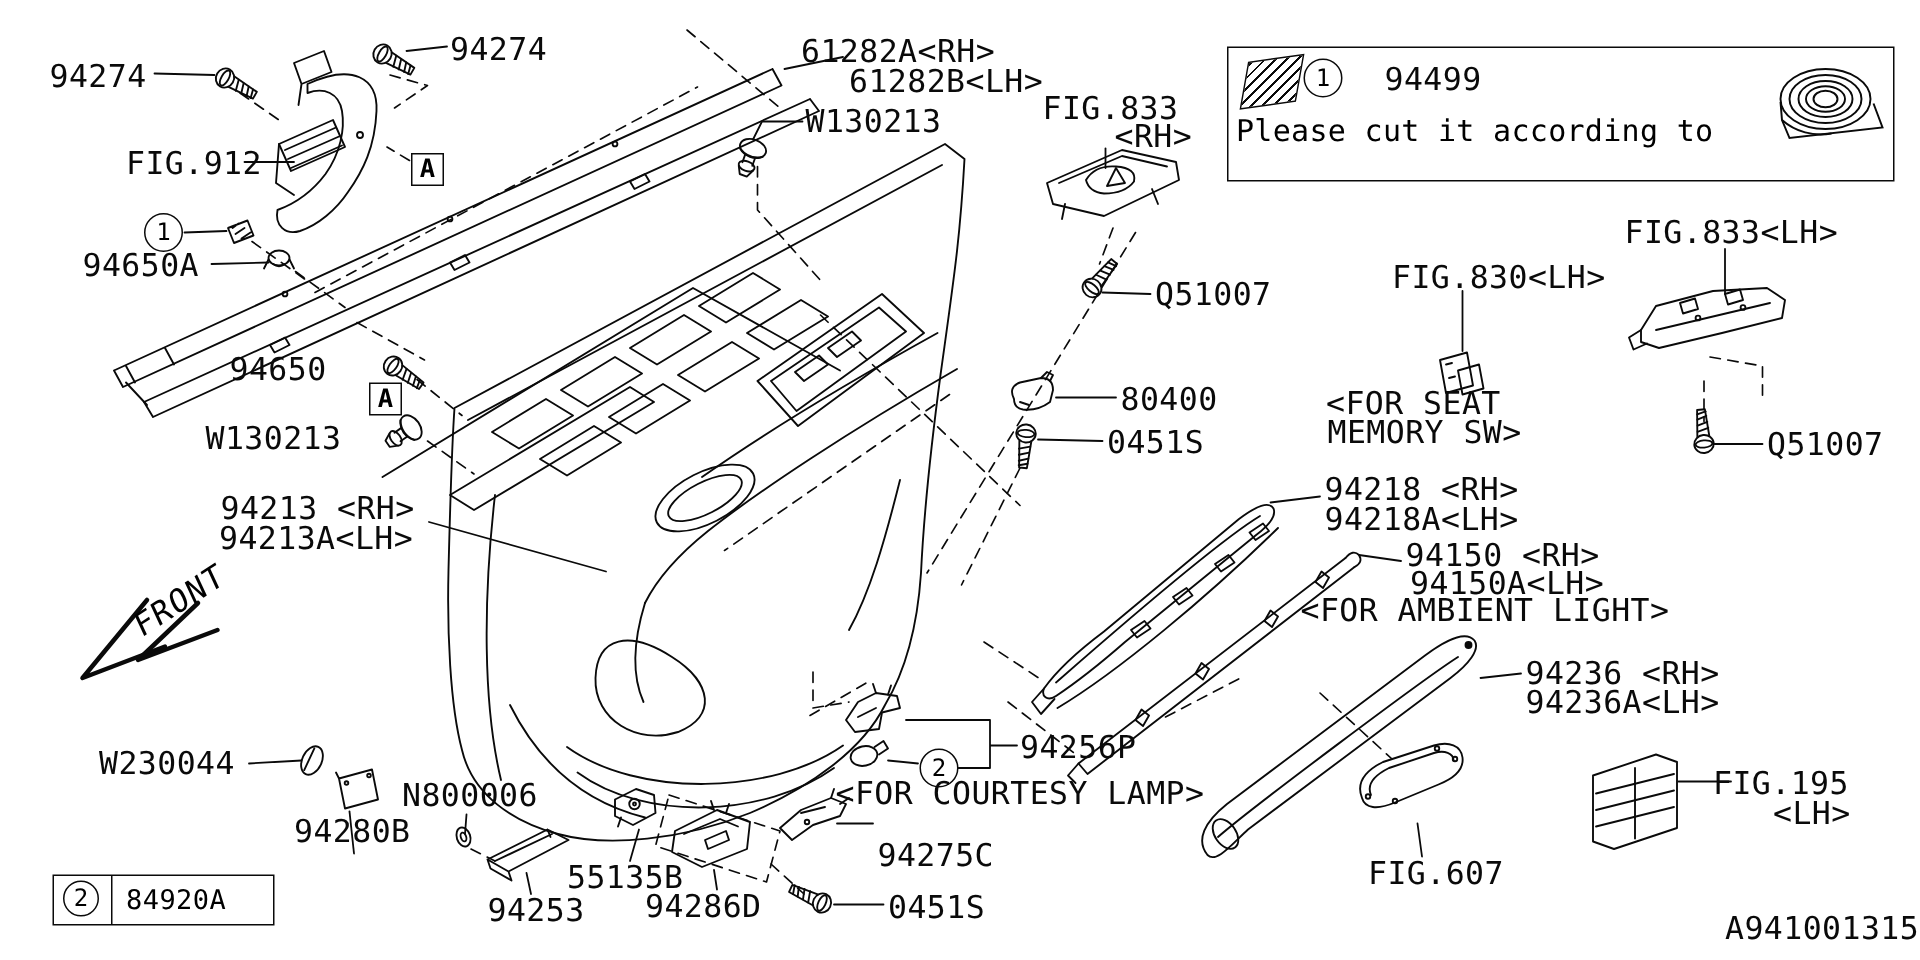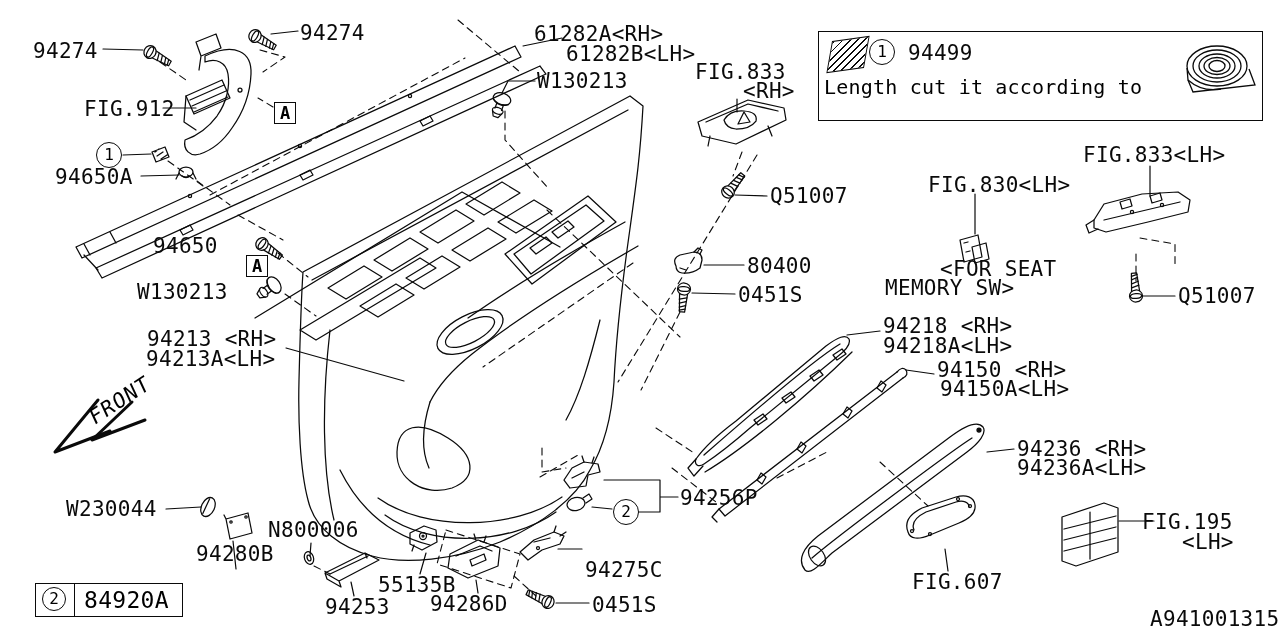--- a/index.html
+++ b/index.html
@@ -11,21 +11,21 @@
         display:flex;align-items:center;justify-content:center;font-size:16px;line-height:1;}
   .boxA{position:absolute;width:20px;height:20px;border:1.7px solid #0a0a0a;
         display:flex;align-items:center;justify-content:center;font-size:17px;font-weight:bold;line-height:1;}
   .notebox{position:absolute;left:818px;top:31px;width:443px;height:88px;border:1.7px solid #0a0a0a;}
   .notebox .hatch{position:absolute;left:10px;top:7px;width:36px;height:29px;border:1.6px solid #0a0a0a;
         transform:rotate(-8deg) skewX(-18deg);
         background:repeating-linear-gradient(135deg,#0a0a0a 0 1.6px,#fff 1.6px 6px);}
   .notebox .nline{position:absolute;left:5px;font-size:20px;line-height:17px;letter-spacing:.2px;white-space:pre;}
   .legendbox{position:absolute;left:35px;top:583px;width:146px;height:32px;border:1.7px solid #0a0a0a;display:flex;}
   .legendbox .cell1{width:38px;border-right:1.7px solid #0a0a0a;position:relative;}
-  .legendbox .cell2{flex:1;display:flex;align-items:center;padding-left:9px;font-size:23px;letter-spacing:.3px;}
+  .legendbox .cell2{flex:1;display:flex;align-items:center;padding-left:9px;font-size:18px;letter-spacing:.3px;}
   .front{position:absolute;left:86px;top:408px;font-size:21px;letter-spacing:1px;
          transform:rotate(-33deg) skewX(-8deg);transform-origin:0 0;}
 </style>
 </head>
 <body>
 
 <div id="stage">
 
 <svg id="lineart" width="1280" height="640" viewBox="0 0 1280 640">
   <defs>
@@ -313,57 +313,59 @@
 <div class="lbl" style="left:147px;top:330px">94213 &lt;RH&gt;</div>
 <div class="lbl" style="left:146px;top:350px">94213A&lt;LH&gt;</div>
 <div class="lbl" style="left:534px;top:25px">61282A&lt;RH&gt;</div>
 <div class="lbl" style="left:566px;top:45px">61282B&lt;LH&gt;</div>
 <div class="lbl" style="left:537px;top:72px">W130213</div>
 <div class="lbl" style="left:695px;top:63px">FIG.833</div>
 <div class="lbl" style="left:743px;top:82px">&lt;RH&gt;</div>
 <div class="lbl" style="left:770px;top:187px">Q51007</div>
 <div class="lbl" style="left:1083px;top:146px">FIG.833&lt;LH&gt;</div>
 <div class="lbl" style="left:928px;top:176px">FIG.830&lt;LH&gt;</div>
-<div class="lbl" style="left:940px;top:260px">&lt;FOR SEAT</div>
+<div class="lbl" style="left:884px;top:260px">&lt;FOR SEAT</div>
 <div class="lbl" style="left:885px;top:279px">MEMORY SW&gt;</div>
 <div class="lbl" style="left:1178px;top:287px">Q51007</div>
 <div class="lbl" style="left:747px;top:257px">80400</div>
 <div class="lbl" style="left:738px;top:286px">0451S</div>
 <div class="lbl" style="left:883px;top:317px">94218 &lt;RH&gt;</div>
 <div class="lbl" style="left:883px;top:337px">94218A&lt;LH&gt;</div>
 <div class="lbl" style="left:937px;top:361px">94150 &lt;RH&gt;</div>
 <div class="lbl" style="left:940px;top:380px">94150A&lt;LH&gt;</div>
+<div class="lbl" style="left:867px;top:398px">&lt;FOR AMBIENT LIGHT&gt;</div>
 <div class="lbl" style="left:1017px;top:440px">94236 &lt;RH&gt;</div>
 <div class="lbl" style="left:1017px;top:459px">94236A&lt;LH&gt;</div>
 <div class="lbl" style="left:1142px;top:513px">FIG.195</div>
 <div class="lbl" style="left:1182px;top:533px">&lt;LH&gt;</div>
 <div class="lbl" style="left:912px;top:573px">FIG.607</div>
 <div class="lbl" style="left:680px;top:489px">94256P</div>
+<div class="lbl" style="left:557px;top:520px">&lt;FOR COURTESY LAMP&gt;</div>
 <div class="lbl" style="left:585px;top:561px">94275C</div>
 <div class="lbl" style="left:592px;top:596px">0451S</div>
 <div class="lbl" style="left:430px;top:595px">94286D</div>
 <div class="lbl" style="left:378px;top:576px">55135B</div>
 <div class="lbl" style="left:325px;top:598px">94253</div>
 <div class="lbl" style="left:268px;top:521px">N800006</div>
 <div class="lbl" style="left:196px;top:545px">94280B</div>
 <div class="lbl" style="left:66px;top:500px">W230044</div>
 <div class="lbl" style="left:1150px;top:610px">A941001315</div>
 
 <div class="circ" style="left:96px;top:142px">1</div>
 <div class="boxA" style="left:274px;top:102px">A</div>
 <div class="boxA" style="left:246px;top:255px">A</div>
 <div class="circ" style="left:613px;top:499px">2</div>
 
 <div class="front">FRONT</div>
 
 <div class="notebox">
   <div class="hatch"></div>
   <div class="circ" style="left:50px;top:7px">1</div>
-  <div class="lbl" style="left:89px;top:12px">94499</div>
-  <div class="nline" style="top:47px">Length cut it according to</div>
+  <div class="lbl" style="left:104px;top:12px">94499</div>
+  <div class="nline" style="top:47px">Please cut it according to</div>
   <svg width="92" height="82" style="position:absolute;left:354px;top:4px">
     <g stroke="#0a0a0a" stroke-width="1.3" fill="none">
       <ellipse cx="44" cy="30" rx="30" ry="20"></ellipse>
       <ellipse cx="44" cy="30" rx="24" ry="16"></ellipse>
       <ellipse cx="44" cy="30" rx="18" ry="12"></ellipse>
       <ellipse cx="44" cy="30" rx="13" ry="8.5"></ellipse>
       <ellipse cx="44" cy="30" rx="8" ry="5.5"></ellipse>
       <path d="M14,32 L15,44 L20,56 L82,49 L76,33"></path>
       <path d="M15,44 C24,52 36,55 48,53"></path>
     </g>

